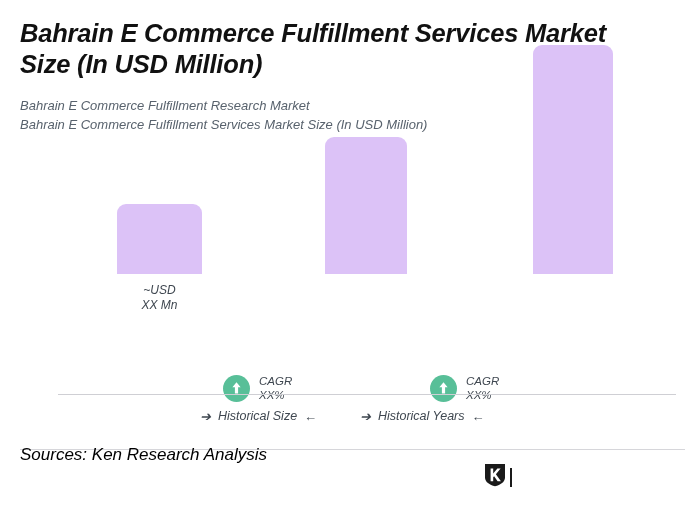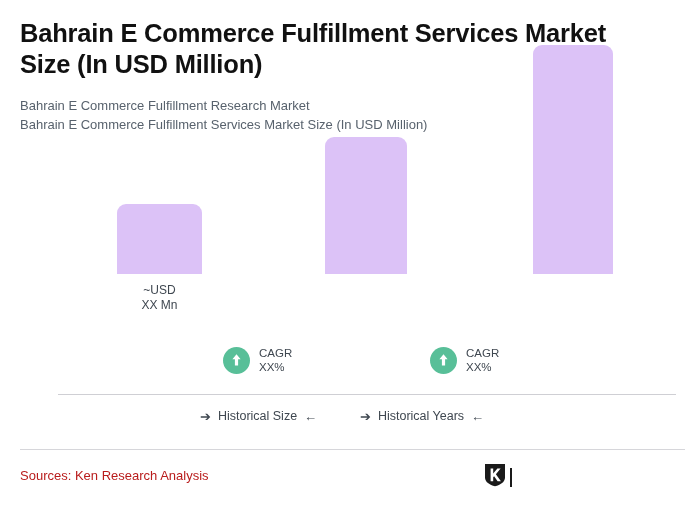--- a/index.html
+++ b/index.html
@@ -13,20 +13,21 @@
     font-family: "Liberation Sans", sans-serif;
     overflow: hidden;
     position: relative;
   }
 
   .page {
     position: absolute;
     inset: 0;
     width: 700px;
     height: 520px;
+    font-style: italic;
   }
 
   
   .title {
     position: absolute;
     left: 20px;
     top: 18px;
     width: 640px;
     font-size: 25.5px;
     font-weight: bold;
@@ -81,20 +82,21 @@
     color: #3f4750;
     white-space: nowrap;
   }
 
   
   .cagr {
     position: absolute;
     display: flex;
     align-items: center;
     gap: 9px;
+    margin-top: 28px;
   }
   .cagr-circle {
     width: 27px;
     height: 27px;
     border-radius: 50%;
     background: #58bf98;
     display: flex;
     align-items: center;
     justify-content: center;
     flex: 0 0 auto;
@@ -135,23 +137,23 @@
     position: absolute;
     left: 20px;
     top: 449px;
     width: 665px;
     height: 1px;
     background: #d6d6da;
   }
   .sources {
     position: absolute;
     left: 20px;
-    top: 468px;
-    font-size: 13px;
-    color: #b91c1c;
+    top: 445px;
+    font-size: 17px;
+    color: #000000;
     white-space: nowrap;
   }
 
   .logo {
     position: absolute;
     left: 484px;
     top: 463px;
     display: flex;
     align-items: center;
     gap: 4px;

